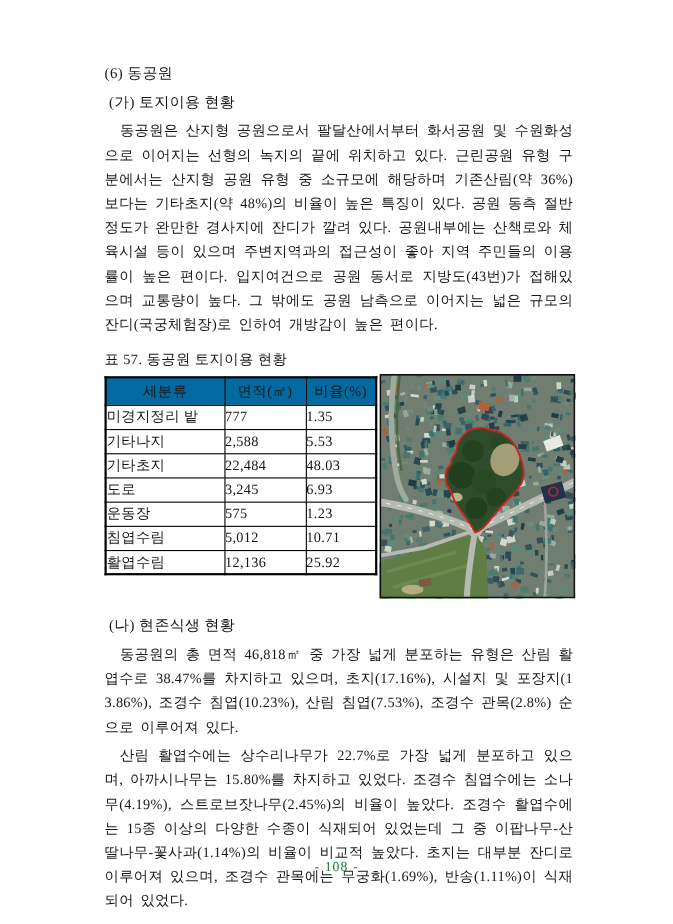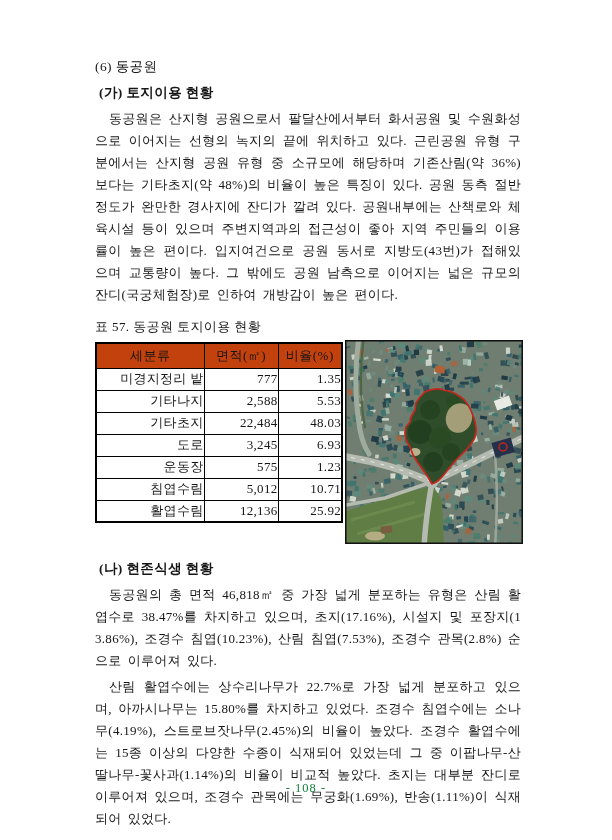--- a/index.html
+++ b/index.html
@@ -19,21 +19,21 @@
     width:426px;
   }
   .h-main {
     font-size:13.5px; line-height:22px;
     font-weight:normal;
     margin-bottom:4px;
     letter-spacing:0.4px;
   }
   .h-sub {
     font-size:13.5px; line-height:22px;
-    font-weight:bold;
+    font-weight:normal;
     padding-left:4px;
     margin-bottom:4px;
     letter-spacing:0.4px;
   }
   .para {
     font-size:13px; line-height:22px;
     text-align:justify;
     word-break:break-all;
     text-indent:14px;
     letter-spacing:0.3px;
@@ -54,31 +54,31 @@
     border-collapse:collapse;
     table-layout:fixed;
     width:246px;
     border:2px solid #000;
     font-size:13px;
   }
   table.landuse col.c1 { width:108px; }
   table.landuse col.c2 { width:74px; }
   table.landuse col.c3 { width:64px; }
   table.landuse th {
-    background:#c2410c;
+    background:#0369a1;
     font-weight:normal;
     border:1px solid #000;
     height:25px;
     text-align:center;
     letter-spacing:0.5px;
   }
   table.landuse td {
     border:1px solid #000;
     height:22px;
-    text-align:right;
+    text-align:left;
     letter-spacing:0.3px;
   }
   .map-wrap {
     width:178px; height:204px;
     margin-top:-2px;
     flex:0 0 auto;
   }
   .map-wrap svg { display:block; }
   .h-sub-b { margin-top:14px; }
   .para + .para-follow { margin-top:4px; }

